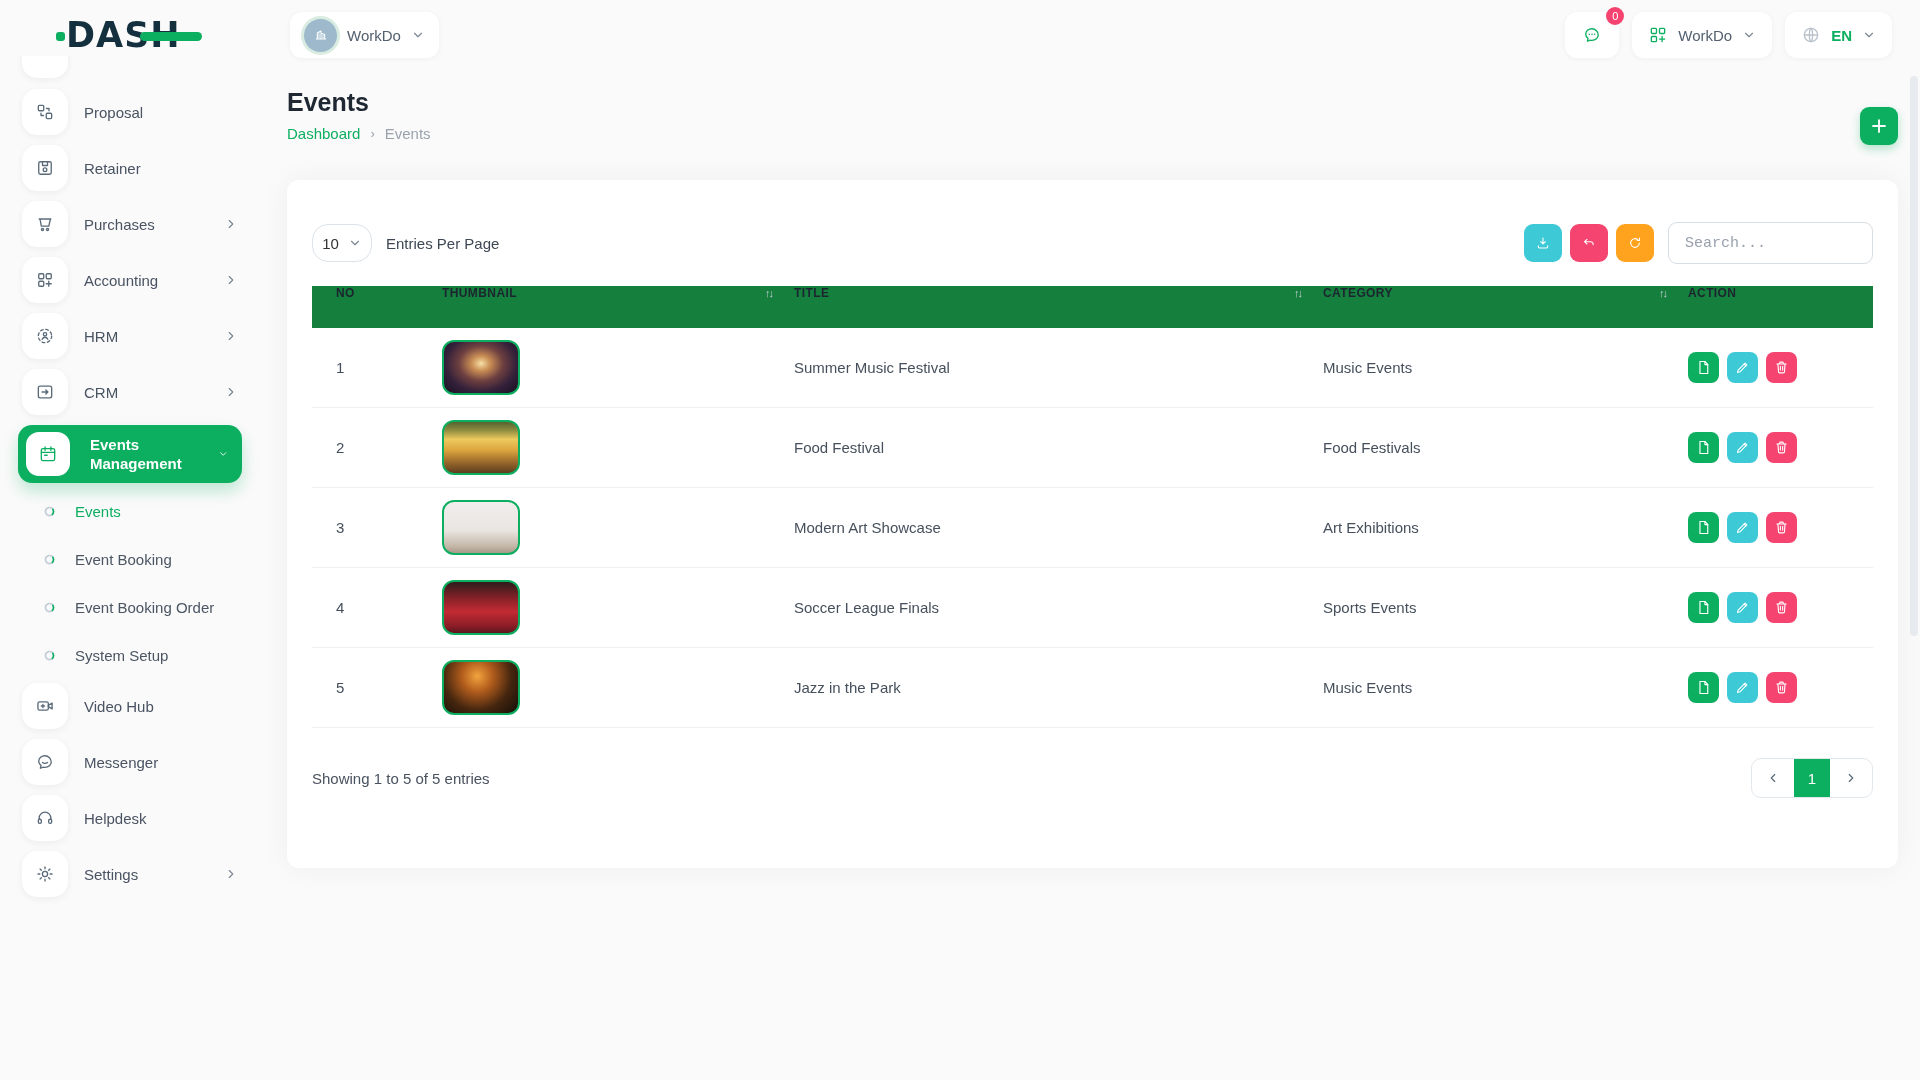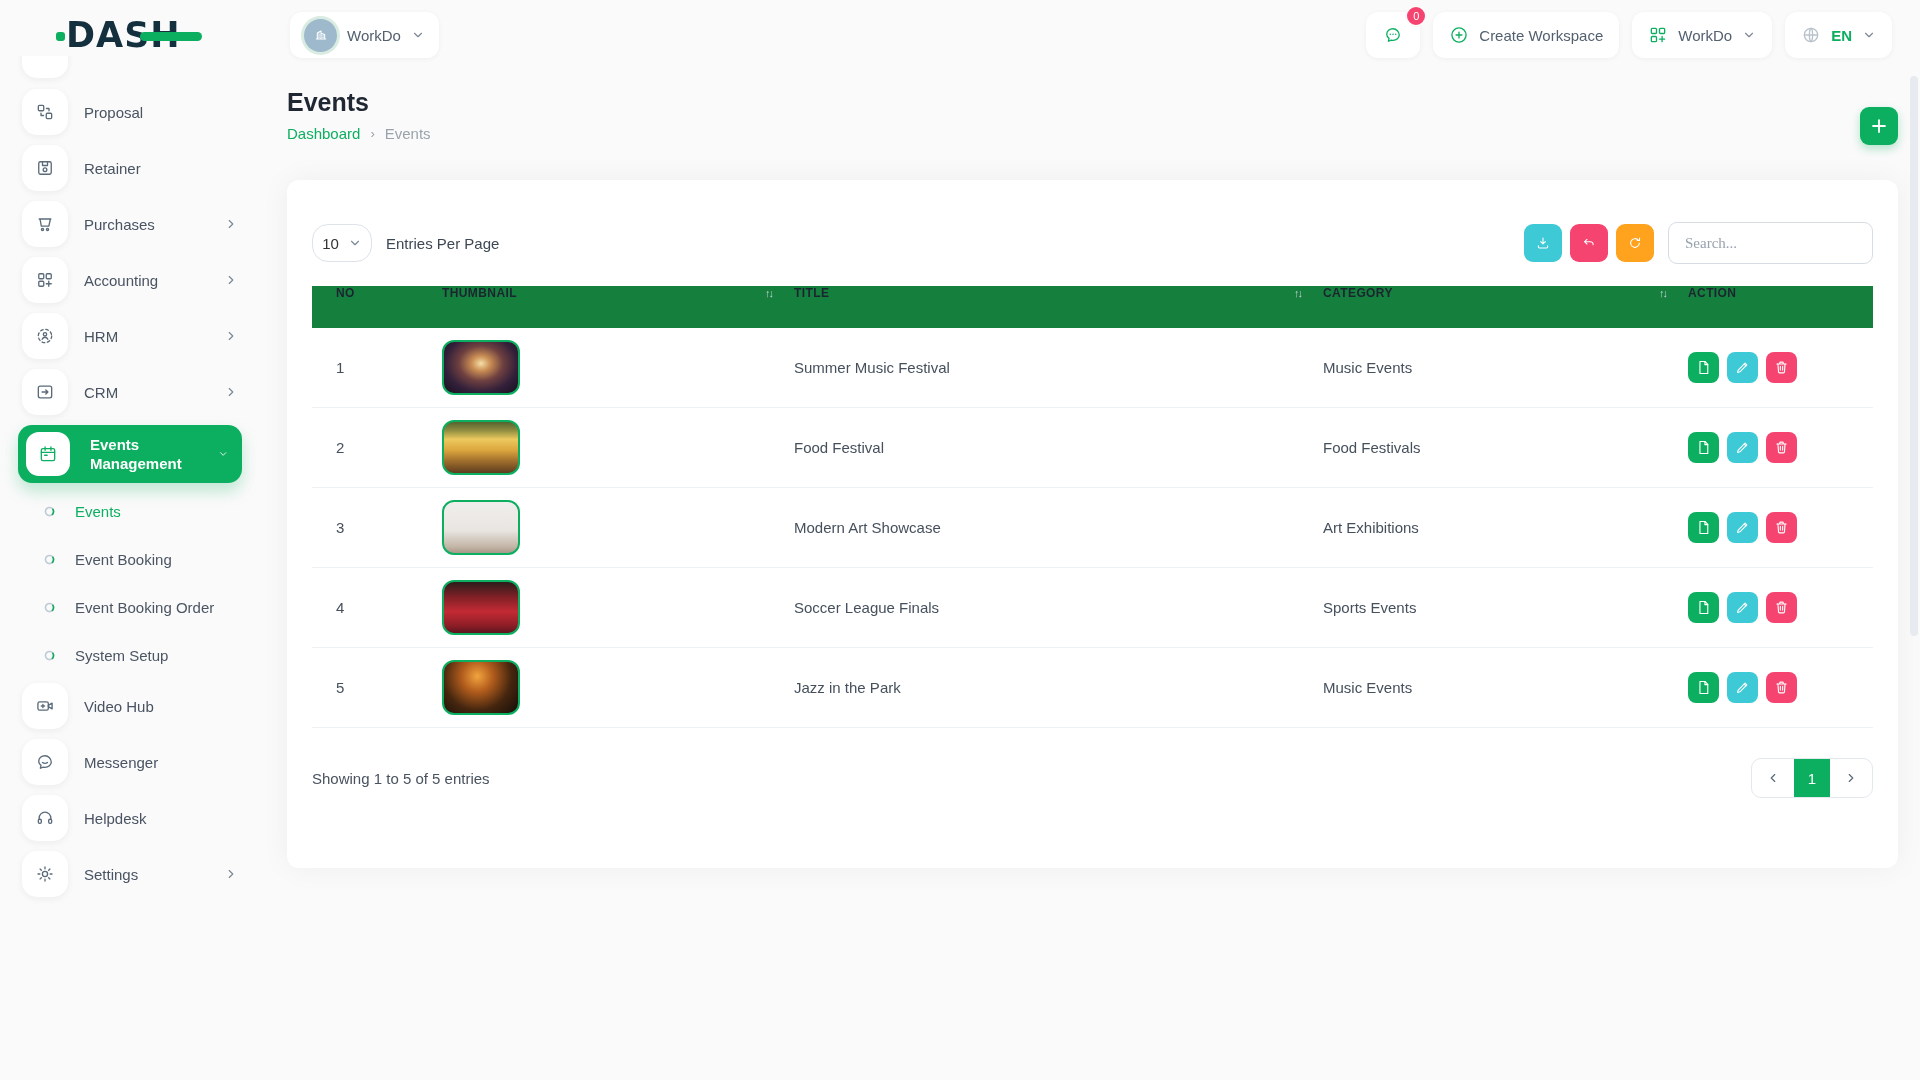--- a/index.html
+++ b/index.html
@@ -66,21 +66,21 @@
   .card{position:absolute;top:110px;left:0;right:0;height:688px;background:#fff;border-radius:12px;
         box-shadow:0 0 30px rgba(30,45,60,.05);padding:42px 25px 0}
   .controls{display:flex;align-items:center}
   .select{width:60px;height:38px;border:1px solid #dde3e9;border-radius:16px;display:flex;align-items:center;
         justify-content:center;gap:9px;font-size:15px;color:#333;cursor:pointer;background:#fff}
   .entries-label{margin-left:14px;font-size:15px;color:#3e4754}
   .controls-right{margin-left:auto;display:flex;align-items:center}
   .tool-btn{width:38px;height:38px;border-radius:9px;color:#fff;display:flex;align-items:center;justify-content:center;cursor:pointer;margin-left:8px}
   .btn-info{background:#3EC9D6}.btn-danger{background:#F5446F}.btn-warning{background:#FFA21D}
   .search{width:205px;height:42px;border:1px solid #d7dde4;border-radius:9px;margin-left:14px;padding:0 16px;
-        font-size:15px;color:#333;font-family:Liberation Serif, serif;outline:none;background:#fff}
+        font-size:15px;color:#333;font-family:Liberation Mono, monospace;outline:none;background:#fff}
   .search::placeholder{color:#98a2ad}
 
   .table{margin-top:22px}
   .t-head{display:flex;height:42px;background:#15803d;align-items:flex-start}
   .th{font-size:12px;font-weight:700;color:#1c2430;letter-spacing:.4px;display:flex;align-items:center}
   .sort{color:#c6ccd4;font-size:11px;letter-spacing:-2px;margin-left:auto;padding-right:22px}
   .c1{width:130px;padding-left:24px}
   .c2{width:352px}
   .c3{width:529px}
   .c4{width:365px}
@@ -133,27 +133,20 @@
     <div class="pill chat-btn">
       <svg class="i" viewBox="0 0 24 24">
         <path d="M12 4.5c-4.2 0-7.5 2.9-7.5 6.5 0 2 1 3.8 2.7 5L6.5 19.5l3.4-1.3c.7.2 1.4.3 2.1.3 4.2 0 7.5-2.9 7.5-6.5S16.2 4.5 12 4.5z"></path>
         <circle class="i-fill" cx="8.8" cy="11" r="0.9"></circle>
           <circle class="i-fill" cx="12" cy="11" r="0.9"></circle>
           <circle class="i-fill" cx="15.2" cy="11" r="0.9"></circle>
       </svg>
       <span class="chat-badge">0</span>
     </div>
 
-    <div class="pill">
-      <svg class="i green" viewBox="0 0 24 24">
-          <circle cx="12" cy="12" r="8.5"></circle>
-          <path d="M12 8.5v7M8.5 12h7"></path>
-        </svg>
-      <span>Create Workspace</span>
-    </div>
 
     <div class="pill">
       <svg class="i green" viewBox="0 0 24 24">
         <rect x="4" y="4" width="6.2" height="6.2" rx="1.2"></rect>
           <rect x="13.8" y="4" width="6.2" height="6.2" rx="1.2"></rect>
           <rect x="4" y="13.8" width="6.2" height="6.2" rx="1.2"></rect>
         <path d="M16.9 13.8v6.2M13.8 16.9H20"></path>
       </svg>
       <span>WorkDo</span>
       <svg class="chev" viewBox="0 0 24 24">

